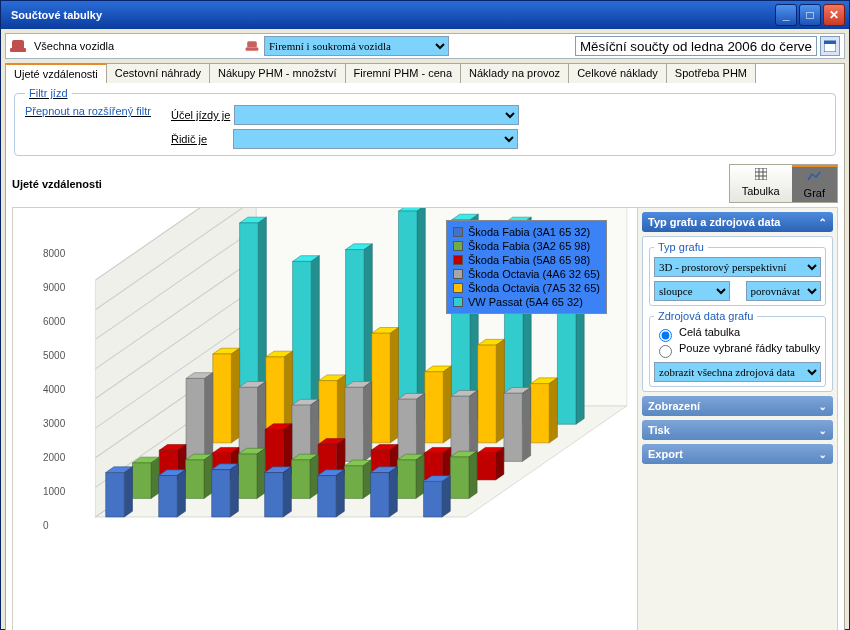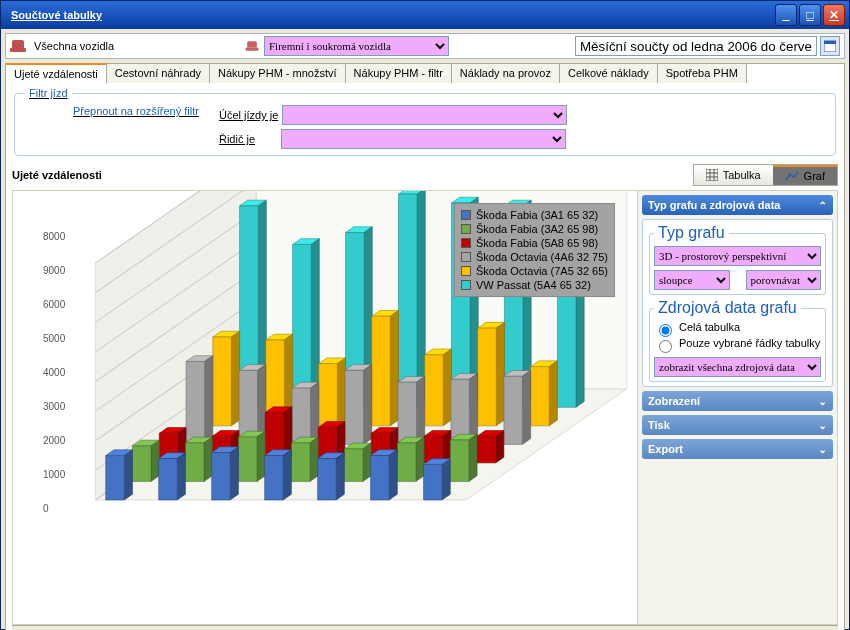--- a/index.html
+++ b/index.html
@@ -1,59 +1,59 @@
 <!DOCTYPE html>
 <html><head>
 <meta charset="utf-8">
 <style>
   * { box-sizing: border-box; }
   body { margin: 0; font-family: Tahoma, Arial, sans-serif; font-size: 11px; background: #fff; }
   .window { width: 850px; height: 630px; border: 1px solid #0A246A; display: flex; flex-direction: column; background: #ECE9D8; }
-  .titlebar { height: 28px; background: linear-gradient(to bottom, #2A6DD8, #0A3C9E); display: flex; align-items: center; color: #fff; padding: 8px 4px; text-decoration: underline; }
+  .titlebar { height: 28px; background: linear-gradient(to bottom, #2A6DD8, #0A3C9E); display: flex; align-items: center; color: #fff; padding: 8px 4px; }
   .titlebar-title { flex: 1; font-weight: bold; padding-left: 6px; }
   .winbtn { width: 22px; height: 22px; margin-left: 2px; border-radius: 3px; display: flex; align-items: center; justify-content: center; font-weight: bold; color: #fff; font-size: 12px; cursor: pointer; }
   .winbtn.min, .winbtn.max { background: linear-gradient(to bottom,#4F93EF,#1B53B6); border:1px solid #0A246A; }
   .winbtn.close { background: linear-gradient(to bottom,#F5765F,#C83A26); border:1px solid #7E1A0B; }
   .toolbar { height: 28px; border: 1px solid #A7B4C5; background: #fff; margin: 4px; display: flex; align-items: center; padding: 2px 4px; gap: 4px; }
   .car-icon { display:inline-block; width:16px; height:12px; position:relative; }
   .car-icon::before{content:"";position:absolute;top:0;left:2px;width:12px;height:8px;background:#C0504D;border-radius:2px 2px 0 0;}
   .car-icon::after{content:"";position:absolute;bottom:0;left:0;width:16px;height:4px;background:#C0504D;border-radius:1px;}
   .tb-text { padding: 0 4px; }
   .vehicle-sel { flex: 0 0 230px; display:flex; align-items:center; gap:4px; }
-  select, .combo { font: 11px Tahoma; border:1px solid #7F9DB9; background:#f0abfc; height:20px; }
+  select, .combo { font: 11px Tahoma; border:1px solid #7F9DB9; background:#7dd3fc; height:20px; }
   .combo-wide { width: 185px; }
   .period { margin-left: auto; width: 265px; display:flex; align-items:center; }
   .period input { flex:1; border:1px solid #7F9DB9; height:20px; padding:0 4px; }
   .cal-icon { width:20px; height:20px; border:1px solid #7F9DB9; background:#D9E5F7; margin-left:3px; display:flex;align-items:center;justify-content:center; cursor:pointer; }
   .content { flex:1; margin:0 4px 4px 4px; display:flex; flex-direction:column; }
   .tabbar { display:flex; border-bottom:1px solid #ACA899; background:#fff; border:1px solid #ACA899; border-bottom:none; }
   .tab { padding:3px 8px; border-right:1px solid #ACA899; background:#F5F4EC; cursor:pointer; }
   .tab.active { background:#fff; border-top:2px solid #E68B2C; margin-top:-1px; }
   .tabbody { border:1px solid #ACA899; border-top:none; background:#fff; flex:1; display:flex; flex-direction:column; padding:4px 6px; }
   .filter-box { border:1px solid #B8CCE4; border-radius:4px; padding:6px 10px;text-decoration:underline; }
   .filter-box legend { color:#1C5EBD; padding:0 4px; }
   .filter-row { display:flex; gap:20px; }
-  .filter-link { color:#1C5EBD; cursor:pointer; text-decoration:none;margin-left:48px; }
+  .filter-link { color:#1C5EBD; cursor:pointer; text-decoration:none; }
   .filter-fields { display:flex; flex-direction:column; gap:4px; }
   .field-line { display:flex; align-items:center; gap:4px; }
   .subtitle-row { display:flex; align-items:center; margin:8px 0 4px 0; }
   .subtitle { font-weight:bold; }
   .view-tabs { margin-left:auto; display:flex; border:1px solid #ACA899; }
-  .view-tab { padding:3px 12px; display:flex; align-items:center; gap:5px; cursor:pointer; background:linear-gradient(#fff,#E7E7E0); }
+  .view-tab { padding:3px 12px; display:flex; align-items:center; gap:5px; cursor:pointer; background:linear-gradient(#fff,#E7E7E0);flex-direction:column; }
   .view-tab.active { background:#737373; border-top:2px solid #E68B2C; }
   .main-area { flex:1; display:flex; gap:6px; border:1px solid #D0D0BF; background:#fff; min-height:0; }
   .chart-pane { flex:1; position:relative; display:flex; align-items:center; justify-content:center; }
   .side-pane { width:200px; background:#F5F4EC; border-left:1px solid #D0D0BF; display:flex; flex-direction:column; padding:4px; gap:4px; }
   .accordion-hdr { background:linear-gradient(#4E8BDD,#2B62B6); color:#fff; padding:4px 6px; border-radius:3px; display:flex; align-items:center; justify-content:space-between; cursor:pointer; font-weight:bold; }
   .accordion-hdr.dim { background:linear-gradient(#7DA5D9,#5A88C2); font-weight:bold; }
   .panel-body { border:1px solid #B8CCE4; background:#fff; padding:4px; border-radius:3px; display:flex; flex-direction:column; gap:4px; }
   fieldset.group { border:1px solid #B8CCE4; border-radius:3px; padding:4px; }
-  fieldset.group legend { color:#1C5EBD; padding:0 4px; font-size:16px; }
+  fieldset.group legend { color:#1C5EBD; padding:0 4px; font-size:11px; }
   .row-inline { display:flex; gap:16px;align-items:flex-end; }
-  .legend-box { position:absolute; top:12px; right:16px; border:1px solid #888; background:#a3a3a3; padding:4px 6px; font-size:11px; }
+  .legend-box { position:absolute; top:12px; right:24px; border:1px solid #888; background:#3b82f6; padding:4px 6px; font-size:11px; }
   .legend-item { display:flex; align-items:center; gap:5px; padding:1px 0; }
   .swatch { width:10px; height:10px; border:1px solid #555; }
   .footer { padding:6px; display:flex; justify-content:flex-end; border-top:1px solid #ACA899; background:#ECE9D8; }
   .btn { border:1px solid #888; background:linear-gradient(#fff,#E3E3DA); padding:3px 16px; border-radius:3px; cursor:pointer; }
   .chev { font-size:10px; }
   .chart-canvas { width:100%; height:100%; }
   .yaxis { position:absolute; left:30px; top:40px; bottom:110px; display:flex; flex-direction:column; justify-content:space-between; font-size:10px; color:#555;}
   .radio-row { display:flex; align-items:flex-start; gap:4px; }
 </style>
 </head>
@@ -87,21 +87,21 @@
       </div>
     </div>
   </div>
 
   <div class="content">
 
     <div class="tabbar" id="tabbar">
         <div class="tab active">Ujeté vzdálenosti</div>
         <div class="tab">Cestovní náhrady</div>
         <div class="tab">Nákupy PHM - množství</div>
-        <div class="tab">Nákupy PHM - filtr</div>
+        <div class="tab">Firemní PHM - cena</div>
         <div class="tab">Náklady na provoz</div>
         <div class="tab">Celkové náklady</div>
         <div class="tab">Spotřeba PHM</div>
       </div>
 
     <div class="tabbody">
 
       <fieldset class="filter-box">
         <legend>Filtr jízd</legend>
         <div class="filter-row">
@@ -303,21 +303,21 @@
               <div class="legend-item">
                 <span class="swatch" style="background: rgb(112, 173, 71);"></span>
                 <span>Škoda Fabia (3A2 65 98)</span>
               </div>
               <div class="legend-item">
                 <span class="swatch" style="background: rgb(192, 0, 0);"></span>
                 <span>Škoda Fabia (5A8 65 98)</span>
               </div>
               <div class="legend-item">
                 <span class="swatch" style="background: rgb(166, 166, 166);"></span>
-                <span>Škoda Octavia (4A6 32 75)</span>
+                <span>Škoda Octavia (4A6 32 65)</span>
               </div>
               <div class="legend-item">
                 <span class="swatch" style="background: rgb(255, 192, 0);"></span>
                 <span>Škoda Octavia (7A5 32 65)</span>
               </div>
               <div class="legend-item">
                 <span class="swatch" style="background: rgb(51, 204, 204);"></span>
                 <span>VW Passat (5A4 65 32)</span>
               </div>
             </div>

